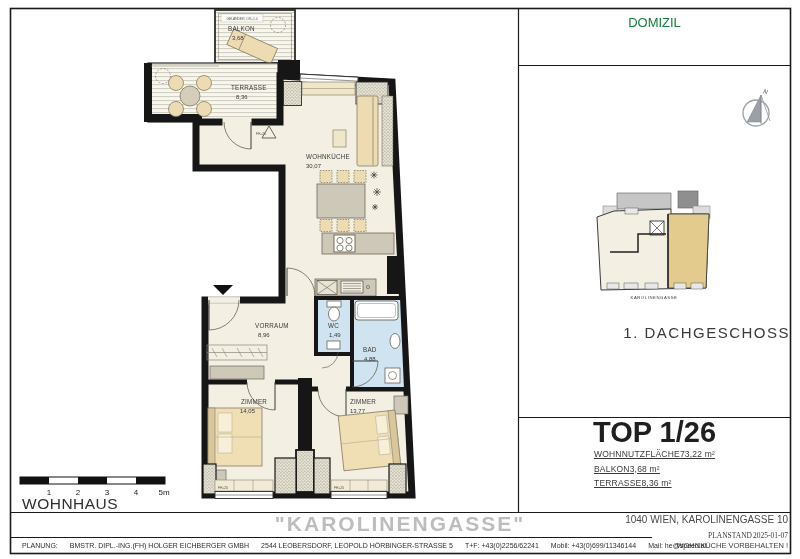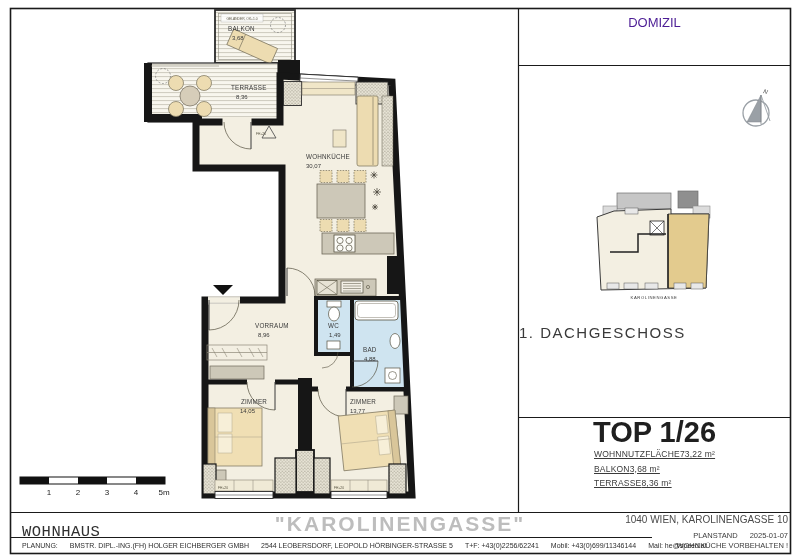--- a/index.html
+++ b/index.html
@@ -5,30 +5,30 @@
   html,body{margin:0;padding:0;background:#fff;}
   #sheet{position:relative;width:800px;height:559px;background:#fff;overflow:hidden;
          font-family:"Liberation Sans",sans-serif;color:#3a3a3a;}
   .abs{position:absolute;}
   svg{position:absolute;left:0;top:0;}
   svg text{font-family:"Liberation Sans",sans-serif;fill:#3a3a3a;}
   .rl{font-size:6.3px;letter-spacing:.2px;}
   .ra{font-size:6px;}
   .tiny{font-size:3.3px;fill:#55503f;}
   .tick{font-size:8px;fill:#222;}
-  .company{left:519px;top:15px;width:271px;text-align:center;font-size:13px;line-height:1.3;color:#4c1d95;}
-  .floor-title{left:519px;top:324px;width:271px;text-align:left;font-size:15px;letter-spacing:1.5px;color:#3a3a3a;}
+  .company{left:519px;top:15px;width:271px;text-align:center;font-size:13px;line-height:1.3;color:#15803d;}
+  .floor-title{left:519px;top:324px;width:271px;text-align:right;font-size:15px;letter-spacing:1.5px;color:#3a3a3a;}
   .unit-title{left:519px;top:416px;width:271px;text-align:center;font-size:29px;font-weight:bold;color:#1f1f1f;}
   .unit-table{left:594px;top:449px;width:156px;font-size:8.5px;color:#3a3a3a;}
   .unit-row{display:flex;justify-content:flex-start;margin-bottom:4.5px;letter-spacing:.2px;text-decoration:underline;}
-  .tb-left{left:22px;top:523px;font-size:15.5px;letter-spacing:.5px;color:#303030;font-family:Liberation Mono, monospace;}
+  .tb-left{left:22px;top:495px;font-size:15.5px;letter-spacing:.5px;color:#303030;}
   .tb-center{left:210px;top:512px;width:380px;text-align:center;font-size:21px;font-weight:bold;
              letter-spacing:2px;color:#bdbdbd;}
   .tb-right{right:12px;top:514px;font-size:10px;color:#4a4a4a;}
-  .planstand{right:12px;top:530.5px;font-size:7.5px;color:#3c3c3c;display:flex;gap:12px;}
+  .planstand{right:12px;top:530.5px;font-size:7.5px;color:#3c3c3c;display:flex;gap:1px;font-family:Liberation Serif, serif;}
   .disclaimer{right:12px;top:540.5px;font-size:7.5px;color:#3c3c3c;}
   .footer-line{left:22px;top:541.5px;font-size:7px;color:#2e2e2e;display:flex;gap:12px;white-space:nowrap;}
 </style>
 </head>
 <body>
 
 <div id="sheet">
 
   <svg width="800" height="559" viewBox="0 0 800 559">
     <defs>

